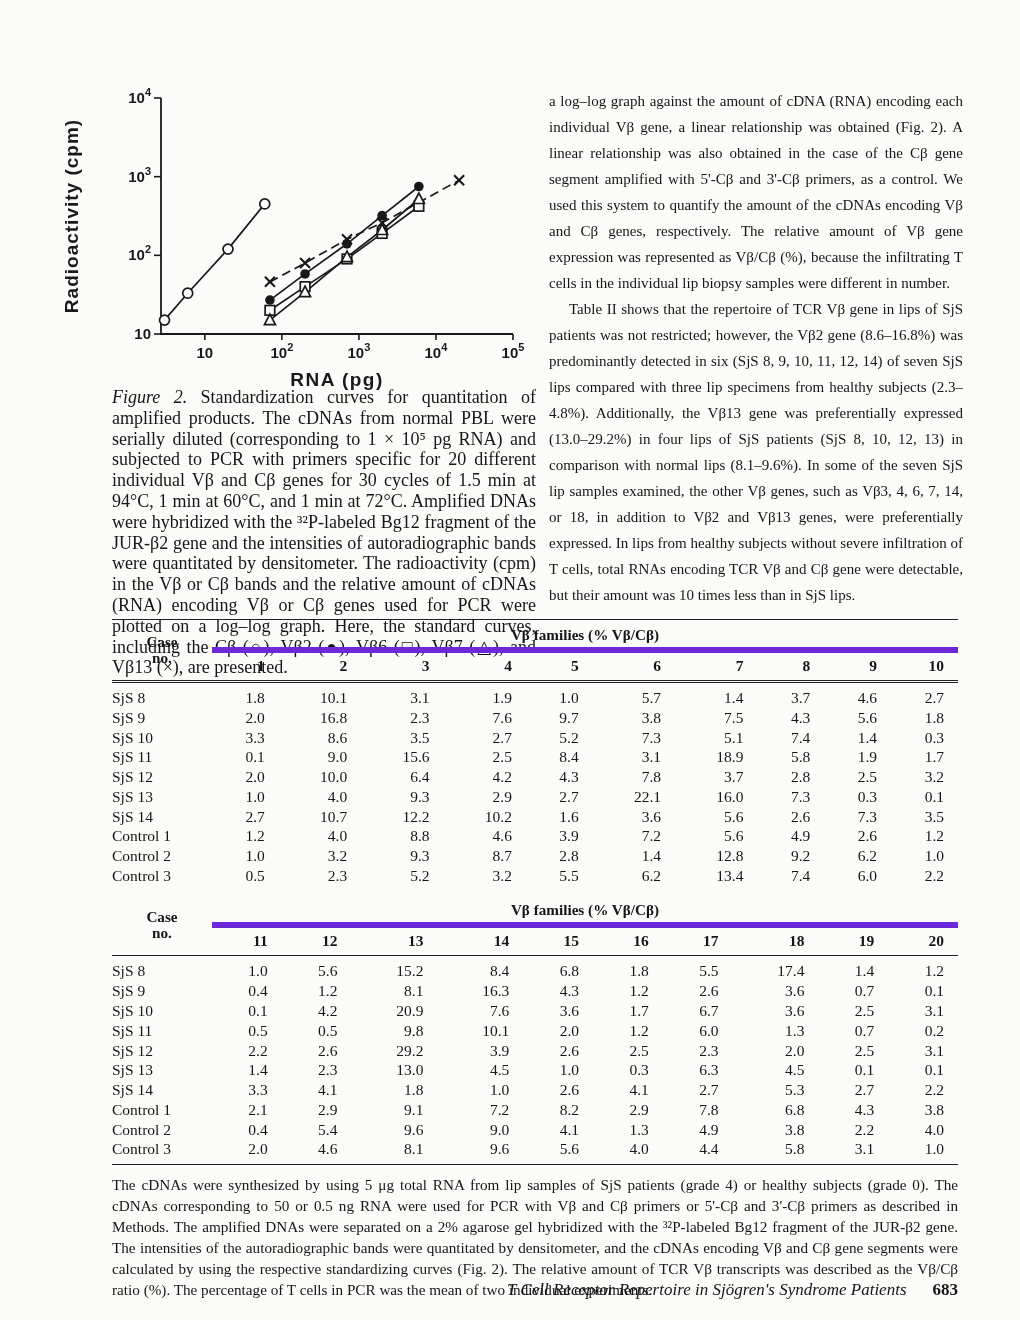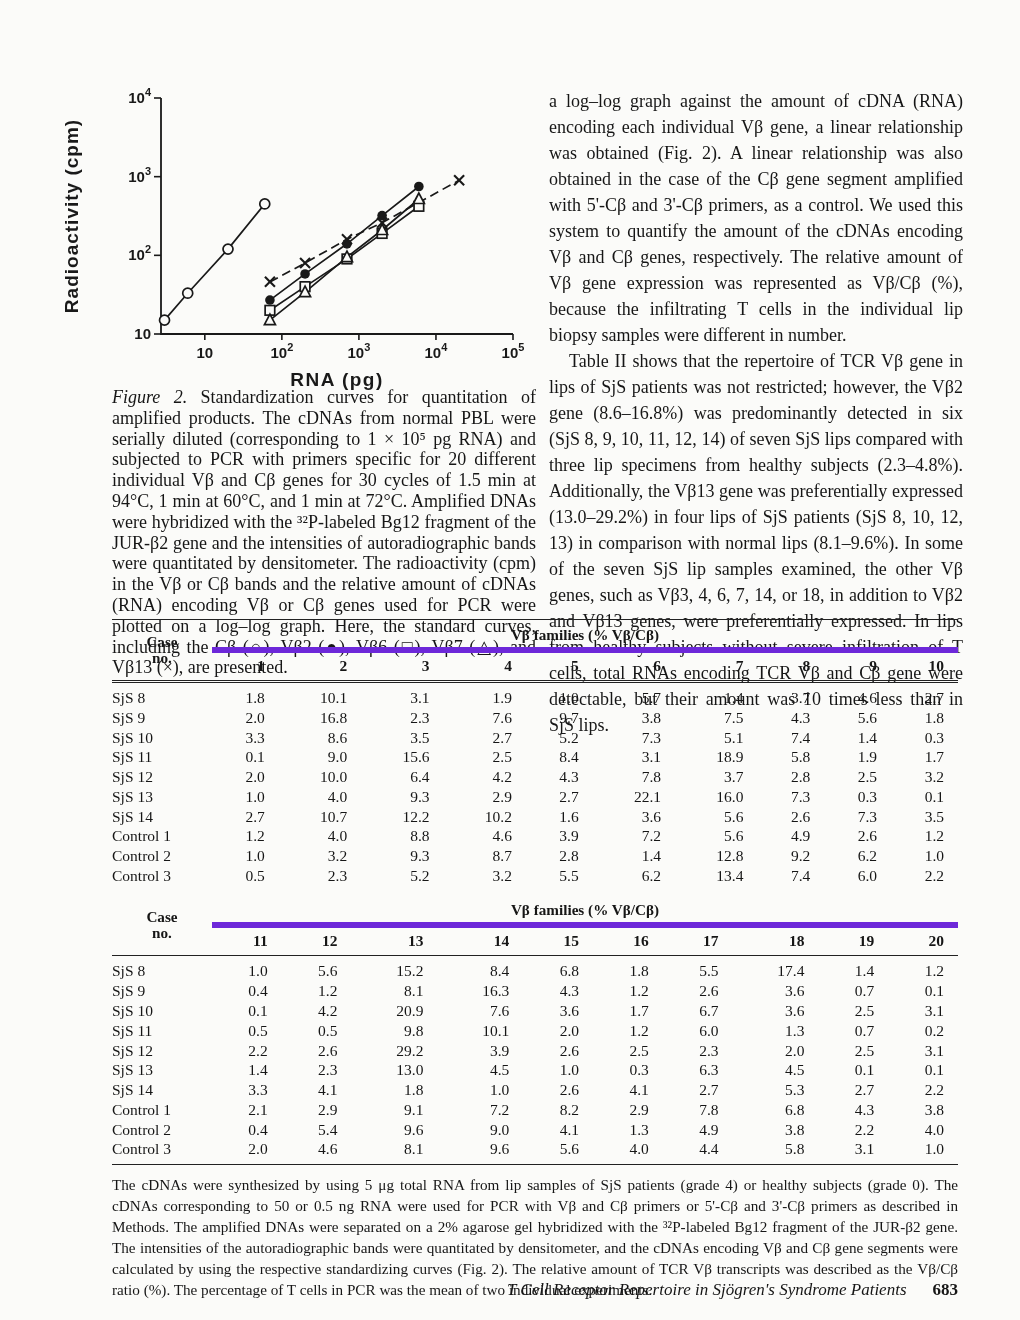--- a/index.html
+++ b/index.html
@@ -12,21 +12,21 @@
   
   .figure-area { position:absolute; left:58px; top:84px; width:480px; height:320px; }
   .figure-area svg { display:block; }
   .caption {
     position:absolute; left:112px; top:387px; width:424px;
     font-size:18px; line-height:20.8px; text-align:justify; margin:0;
   }
   .ital { font-style:italic; }
   
   .right-col { position:absolute; left:549px; top:88px; width:414px;
-    font-size:18px; line-height:26px; text-align:justify; }
+    font-size:15px; line-height:26px; text-align:justify; }
   .right-col p { margin:0; }
   .right-col p.indent { text-indent:20px; }
   
   .table-area { position:absolute; left:112px; top:619px; width:846px; }
   .tbl-title { font-style:italic; font-size:16.2px; margin:0 0 8px 0; }
   table { width:100%; border-collapse:collapse; font-size:15.5px; }
   col.col-case { width:100px; }
   #tbl1 { border-top:1.5px solid #222; }
   #tbl2 { margin-top:10px; }
   th { font-weight:bold; }

